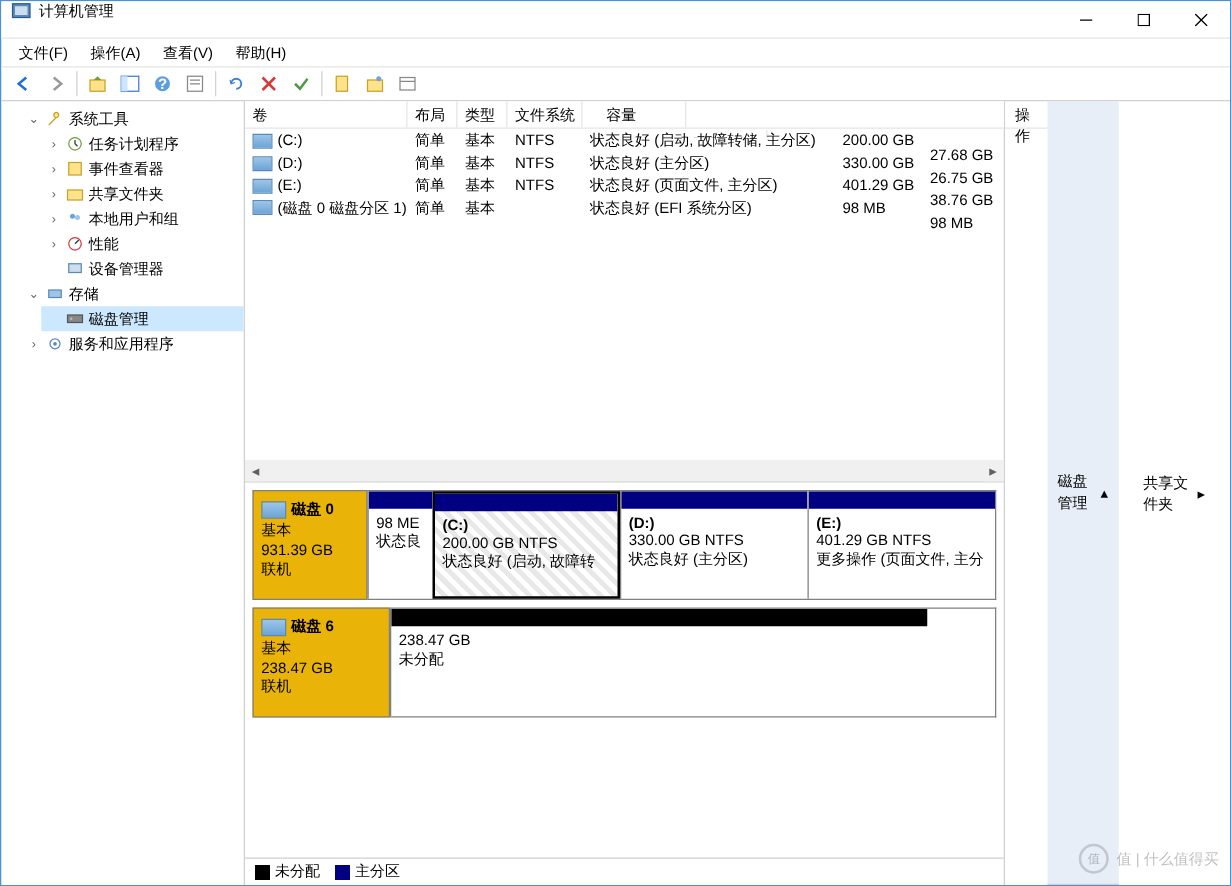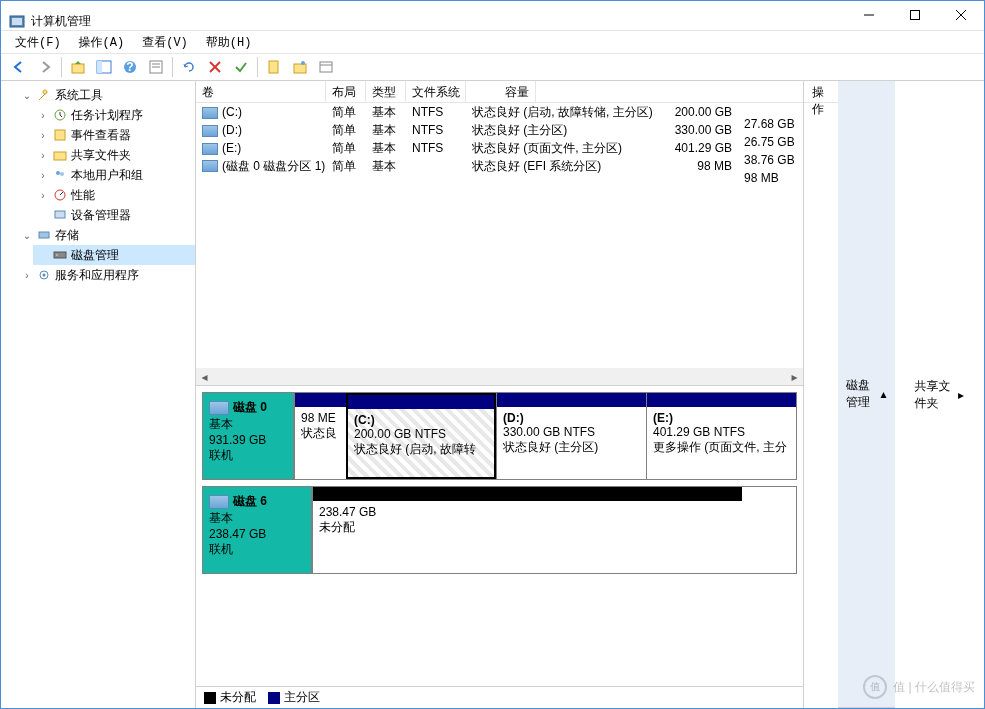--- a/index.html
+++ b/index.html
@@ -1,27 +1,27 @@
 <!DOCTYPE html>
 <html><head>
 <meta charset="utf-8">
 <style>
 * { box-sizing: border-box; margin: 0; padding: 0; font-family: "Microsoft YaHei", "Segoe UI", sans-serif; font-size: 12px; }
 body { background: #fff; width: 985px; height: 709px; overflow: hidden; border: 1px solid #4a90d9; display: flex; flex-direction: column; }
 
 
-.titlebar { height: 30px; background: #fff; display: flex; align-items: flex-end; padding-left: 8px; border-bottom: 1px solid #e5e5e5; }
+.titlebar { height: 30px; background: #fff; display: flex; align-items: flex-start; padding-left: 8px; border-bottom: 1px solid #e5e5e5; }
 .titlebar .app-icon { width: 16px; height: 16px; margin-right: 6px; }
 .titlebar .title { flex: 1; color: #000; }
 .titlebar .win-controls { display: flex; }
 .titlebar .win-btn { width: 46px; height: 30px; display: flex; align-items: center; justify-content: center; color: #000; }
 
 
 .menubar { height: 22px; display: flex; align-items: center; padding-left: 6px; gap: 2px; }
-.menubar .menu-item { padding: 2px 8px; font-family: Liberation Mono, monospace; }
+.menubar .menu-item { padding: 2px 8px; }
 
 
 .toolbar { height: 28px; display: flex; align-items: center; padding: 2px 6px; gap: 2px; border-top: 1px solid #e5e5e5; border-bottom: 1px solid #d0d0d0; }
 .toolbar .tb-btn { width: 24px; height: 24px; display: flex; align-items: center; justify-content: center; border: 1px solid transparent; }
 .toolbar .sep { width: 1px; height: 20px; background: #d0d0d0; margin: 0 2px; }
 
 
 .main { flex: 1; display: flex; min-height: 0; }
 
 
@@ -43,21 +43,21 @@
 .vol-row { display: flex; height: 18px; align-items: center; }
 .vol-row .cell { padding: 1px 6px; overflow: hidden; white-space: nowrap; }
 .vol-row .vol-icon { width: 16px; height: 12px; background: linear-gradient(#9ec5e8,#6ba4d8); border: 1px solid #5a8bb8; margin-right: 4px; display: inline-block; vertical-align: middle; }
 .scrollbar-h { height: 17px; background: #f0f0f0; display: flex; align-items: center; }
 .scrollbar-h .sb-btn { width: 17px; height: 17px; background: #f0f0f0; display: flex; align-items: center; justify-content: center; color: #606060; }
 .scrollbar-h .sb-track { flex: 1; }
 
 
 .disk-view { height: 300px; overflow: auto; padding: 0; }
 .disk-row { display: flex; margin: 6px; min-height: 88px; }
-.disk-label { width: 110px; border: 1px solid #808080; padding: 6px; background: #14b8a6; }
+.disk-label { width: 110px; border: 1px solid #808080; padding: 6px; background: #eab308; }
 .disk-label .disk-icon { width: 20px; height: 14px; background: linear-gradient(#9ec5e8,#6ba4d8); border: 1px solid #5a8bb8; display: inline-block; margin-right: 4px; vertical-align: middle; }
 .disk-label .disk-name { font-weight: bold; }
 .disk-partitions { flex: 1; display: flex; border: 1px solid #808080; border-left: none; }
 .partition { border-left: 1px solid #808080; padding: 4px 6px; overflow: hidden; position: relative; }
 .partition .part-header { height: 14px; margin: -4px -6px 4px -6px; }
 .partition.primary .part-header { background: #000080; }
 .partition.unalloc .part-header { background: #000; }
 .partition.selected { background: repeating-linear-gradient(45deg, #fff, #fff 4px, #e8e8e8 4px, #e8e8e8 8px); border: 2px solid #000; }
 .partition .part-name { font-weight: bold; }
 
@@ -71,21 +71,21 @@
 .actions-header { height: 22px; padding: 3px 8px; border-bottom: 1px solid #e5e5e5; font-weight: normal; }
 .actions-section { background: #e7eef7; padding: 4px 8px; display: flex; justify-content: space-between; align-items: center; border-bottom: 1px solid #d0d0d0; }
 .actions-item { padding: 6px 20px; display: flex; justify-content: space-between; align-items: center; }
 
 
 .c-vol { width: 130px; }
 .c-layout { width: 40px; }
 .c-type { width: 40px; }
 .c-fs { width: 60px; }
 .c-status { width: 200px; flex: 1; }
-.c-cap { width: 70px; text-align: right; }
+.c-cap { width: 70px; text-align: left; margin-left: 13px; }
 .c-free { width: 65px; text-align: left; margin-top: 23px; }
 
 
 .watermark { position: absolute; right: 10px; bottom: 10px; opacity: 0.25; font-size: 13px; color: #000; pointer-events: none; display: flex; align-items: center; gap: 6px; }
 .watermark .wm-icon { width: 24px; height: 24px; border-radius: 50%; border: 2px solid #555; display: flex; align-items: center; justify-content: center; font-size: 10px; }
 
 svg { display: block; }
 </style>
 </head>
 <body>

